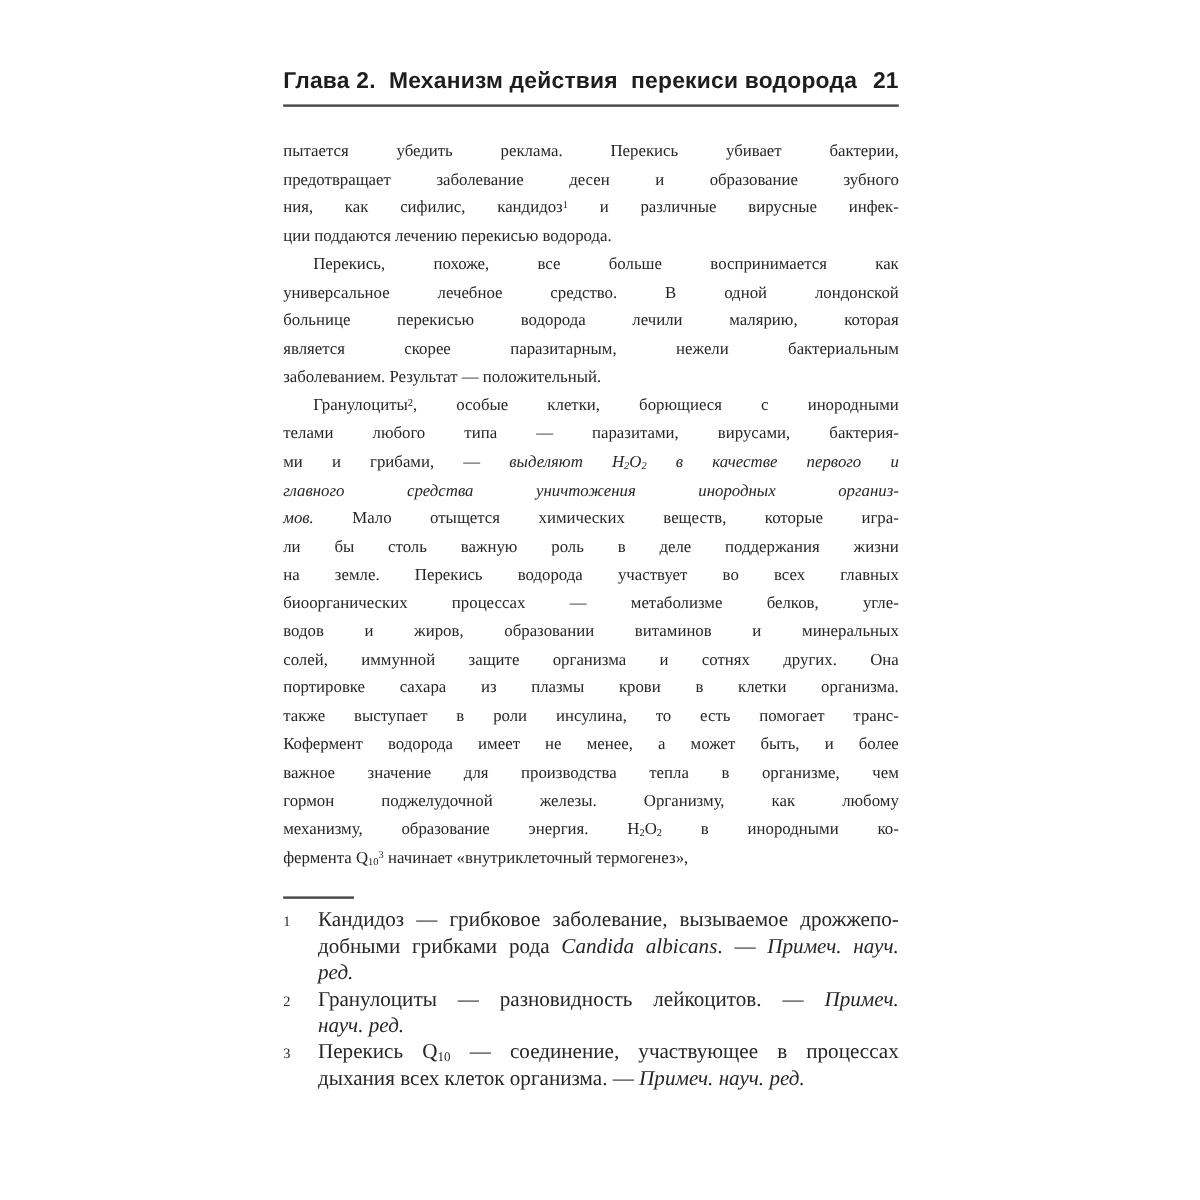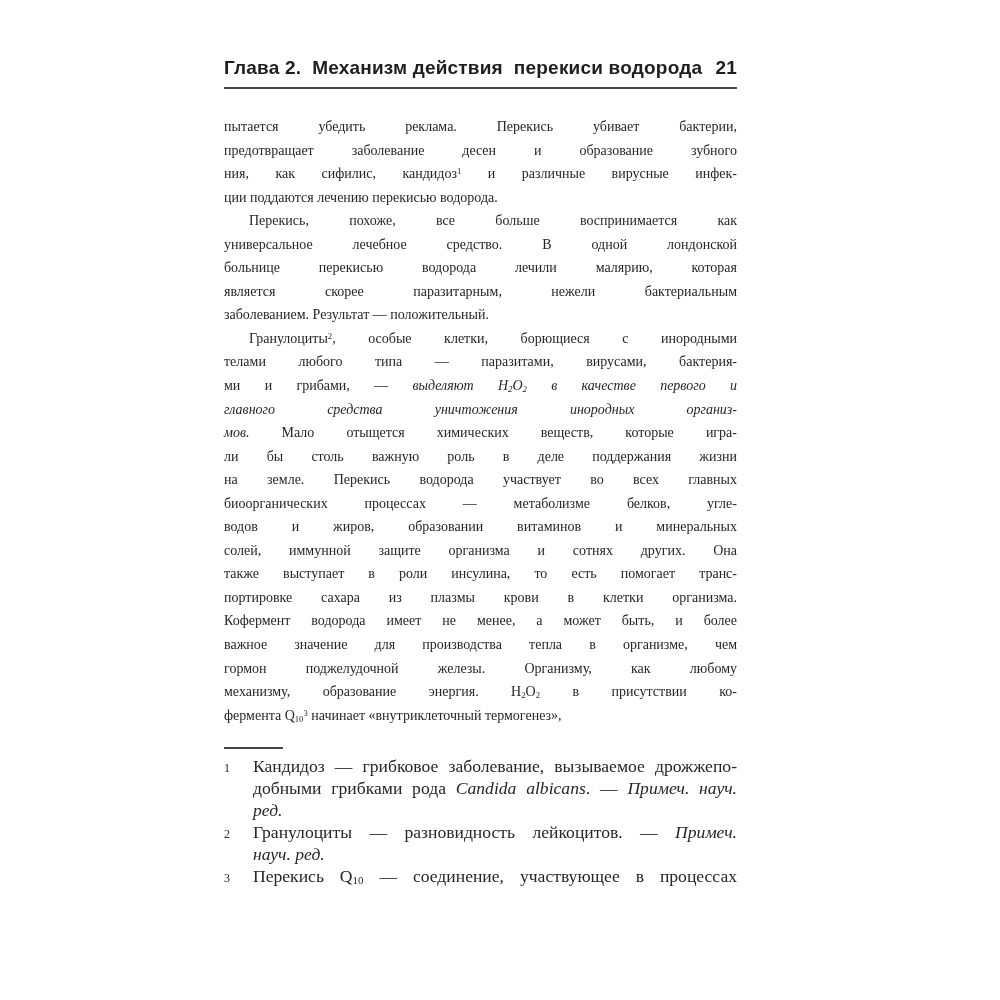--- a/index.html
+++ b/index.html
@@ -11,21 +11,21 @@
     overflow: hidden;
   }
   .page {
     position: relative;
     width: 1000px;
     height: 1000px;
     background: #ffffff;
   }
   .column {
     position: absolute;
-    left: 224px;
+    left: 236px;
     top: 57px;
     width: 513px;
   }
   .page-header {
     display: flex;
     justify-content: space-between;
     align-items: baseline;
     font-family: "Liberation Sans", sans-serif;
     font-weight: bold;
     font-size: 19px;
@@ -112,26 +112,26 @@
           <div class="line"><span>Гранулоциты</span><sup>2</sup><span>, особые клетки, борющиеся с инородными</span></div>
           <div class="line"><span>телами любого типа — паразитами, вирусами, бактерия-</span></div>
           <div class="line"><span>ми и грибами, — </span><span class="it">выделяют </span><span class="it">H</span><sub class="it">2</sub><span class="it">O</span><sub class="it">2</sub><span class="it"> в качестве первого и</span></div>
           <div class="line"><span class="it">главного средства уничтожения инородных организ-</span></div>
           <div class="line"><span class="it">мов.</span><span> Мало отыщется химических веществ, которые игра-</span></div>
           <div class="line"><span>ли бы столь важную роль в деле поддержания жизни</span></div>
           <div class="line"><span>на земле. Перекись водорода участвует во всех главных</span></div>
           <div class="line"><span>биоорганических процессах — метаболизме белков, угле-</span></div>
           <div class="line"><span>водов и жиров, образовании витаминов и минеральных</span></div>
           <div class="line"><span>солей, иммунной защите организма и сотнях других. Она</span></div>
+          <div class="line"><span>портировке сахара из плазмы крови в клетки организма.</span></div>
           <div class="line"><span>также выступает в роли инсулина, то есть помогает транс-</span></div>
-          <div class="line"><span>портировке сахара из плазмы крови в клетки организма.</span></div>
           <div class="line"><span>Кофермент водорода имеет не менее, а может быть, и более</span></div>
           <div class="line"><span>важное значение для производства тепла в организме, чем</span></div>
           <div class="line"><span>гормон поджелудочной железы. Организму, как любому</span></div>
-          <div class="line"><span>механизму, образование энергия. H</span><sub>2</sub><span>O</span><sub>2</sub><span> в присутствии ко-</span></div>
+          <div class="line"><span>механизму, образование энергия. H</span><sub>2</sub><span>O</span><sub>2</sub><span> в инородными ко-</span></div>
           <div class="line last"><span>фермента Q</span><sub>10</sub><sup>3</sup><span> начинает «внутриклеточный термогенез»,</span></div>
         </div>
       </div>
 
     <div class="fn-rule"></div>
 
     <div class="footnotes">
         <div class="footnote">
           <div class="fn-marker">1</div>
           <div class="fn-body">
@@ -144,18 +144,19 @@
           <div class="fn-marker">2</div>
           <div class="fn-body">
             <div class="line"><span>Гранулоциты — разновидность лейкоцитов. — </span><span class="it">Примеч.</span></div>
             <div class="line last"><span class="it">науч. ред.</span></div>
           </div>
         </div>
         <div class="footnote">
           <div class="fn-marker">3</div>
           <div class="fn-body">
             <div class="line"><span>Перекись Q</span><sub>10</sub><span> — соединение, участвующее в процессах</span></div>
+            <div class="line last"><span>дыхания всех клеток организма. — </span><span class="it">Примеч. науч. ред.</span></div>
           </div>
         </div>
       </div>
 
   </div>
 </div>
 
 </body></html>

